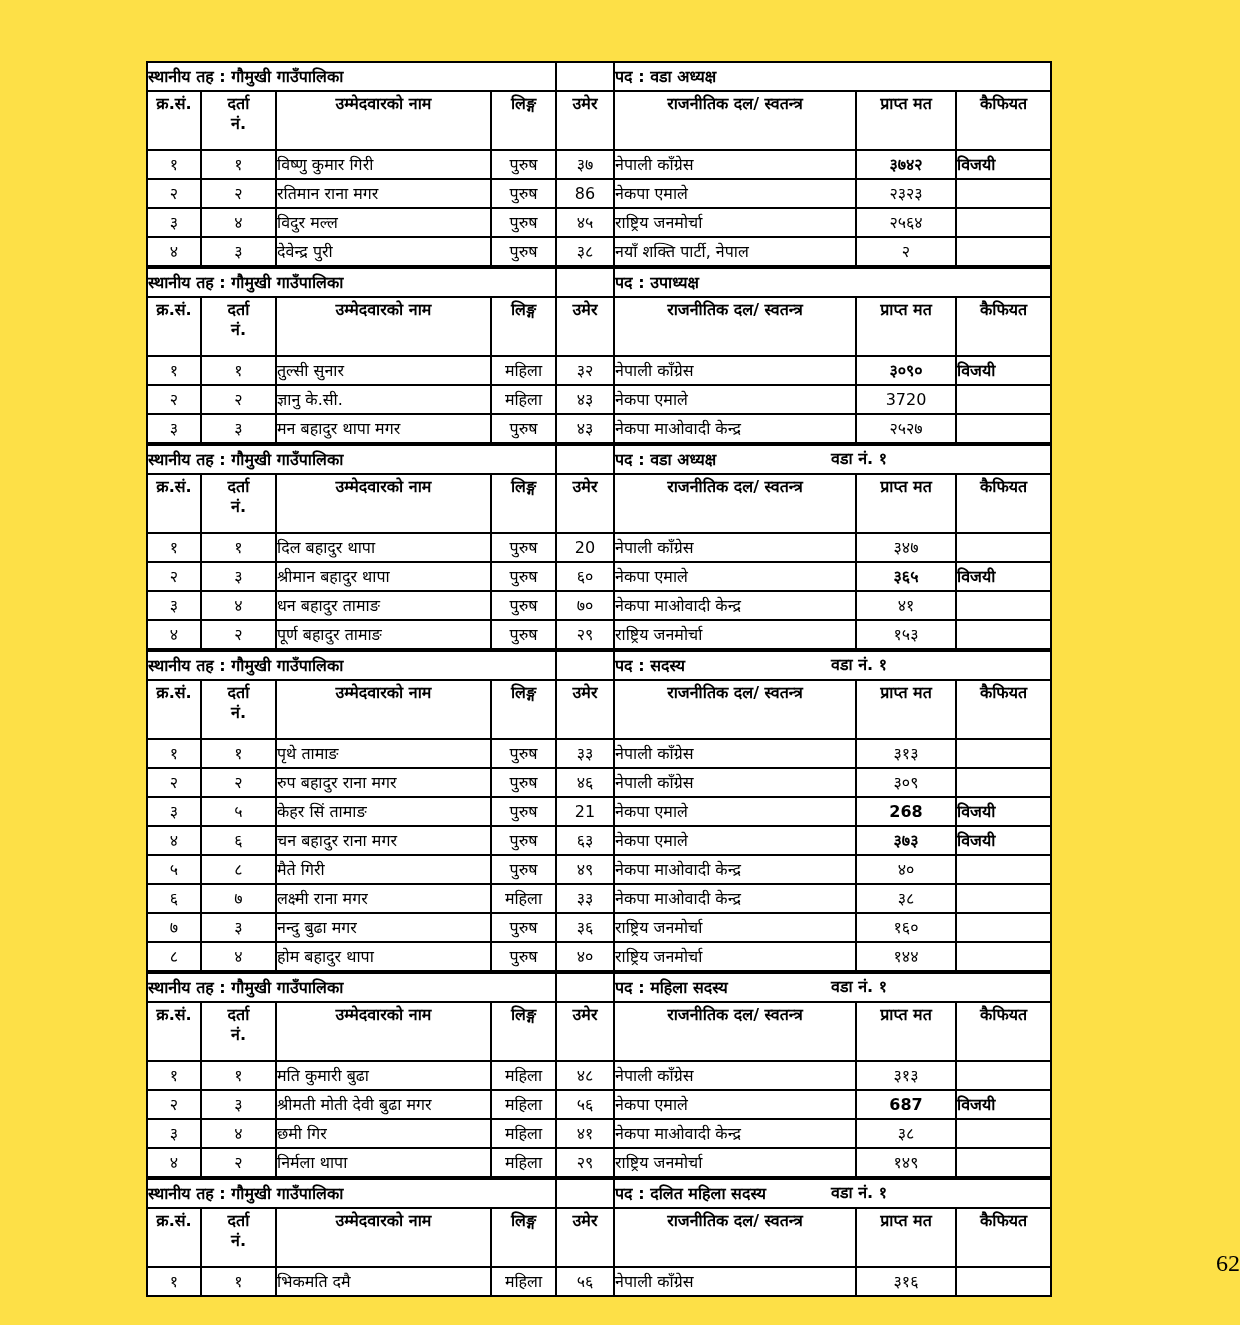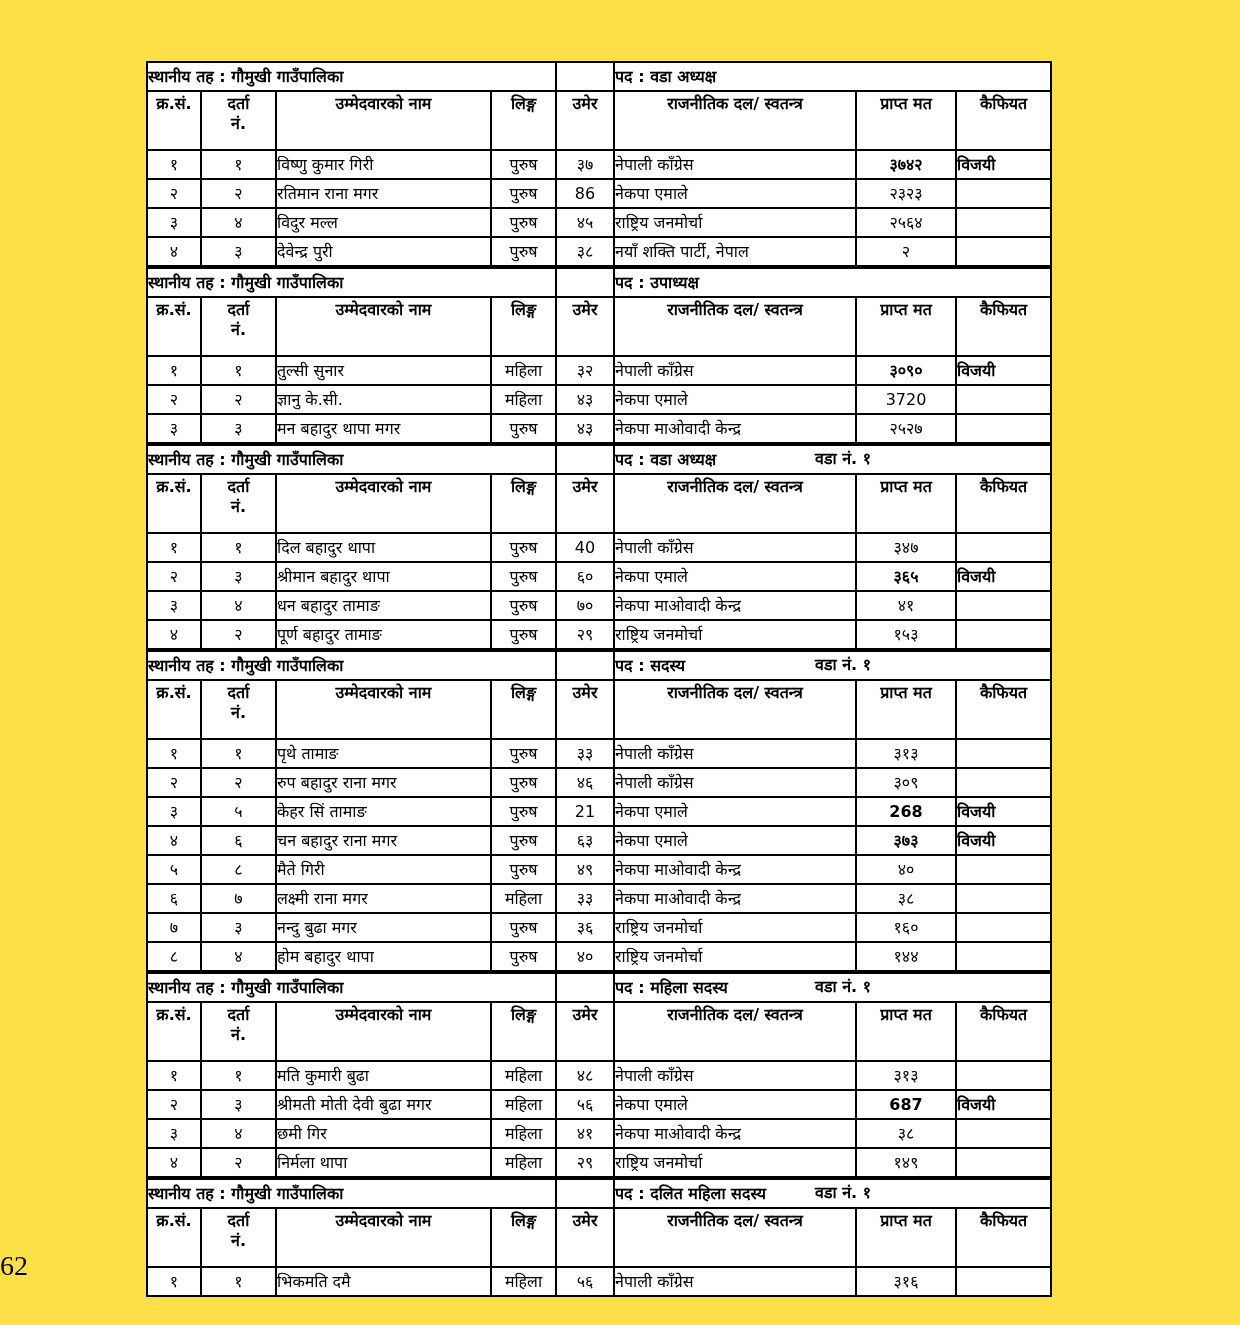--- a/index.html
+++ b/index.html
@@ -25,33 +25,33 @@
     padding:0;
     vertical-align:middle;
     background:#fff;
   }
   tr.r-title td{height:27px;}
   tr.r-head td{height:55px;vertical-align:top;padding-top:2px;}
   tr.r-data td{height:27px;}
   .c-title{font-weight:bold;padding-left:8px;font-size:17px;text-align:left;}
   .c-pos{position:relative;}
   .pos-label{white-space:nowrap;}
-  .ward-label{position:absolute;left:200px;top:3px;white-space:nowrap;}
+  .ward-label{position:absolute;left:216px;top:3px;white-space:nowrap;}
   tr.r-head td{font-weight:bold;text-align:center;margin-left:20px;}
   td.h-sn{text-align:left;padding-left:4px;}
   .c-sn,.c-reg,.c-gender,.c-age,.c-votes{text-align:center;}
   .c-name,.c-party,.c-remark{text-align:left;padding-left:10px;}
   .winner{font-weight:bold;margin-left:48px;}
   .page-number{
     position:absolute;
     left:0;right:0;
     top:1250px;
-    text-align:left;
+    text-align:right;
     font-family:"Liberation Serif","DejaVu Serif",serif;
-    font-size:28px;
+    font-size:24px;
     color:#000;
   }
 </style>
 </head>
 <body>
 
 <div class="page">
   <div class="doc" id="doc">
   <table class="etable">
     <colgroup>
@@ -231,21 +231,21 @@
         <td><span>राजनीतिक दल/ स्वतन्त्र</span></td>
         <td><span>प्राप्त मत</span></td>
         <td><span>कैफियत</span></td>
       </tr>
 
   <tr class="r-data">
     <td class="c-sn">१</td>
     <td class="c-reg">१</td>
     <td class="c-name">दिल बहादुर थापा</td>
     <td class="c-gender">पुरुष</td>
-    <td class="c-age">40</td>
+    <td class="c-age">20</td>
     <td class="c-party">नेपाली काँग्रेस</td>
     <td class="c-votes">३४७</td>
     <td class="c-remark"></td>
   </tr>
 
   <tr class="r-data">
     <td class="c-sn">२</td>
     <td class="c-reg">३</td>
     <td class="c-name">श्रीमान बहादुर थापा</td>
     <td class="c-gender">पुरुष</td>

